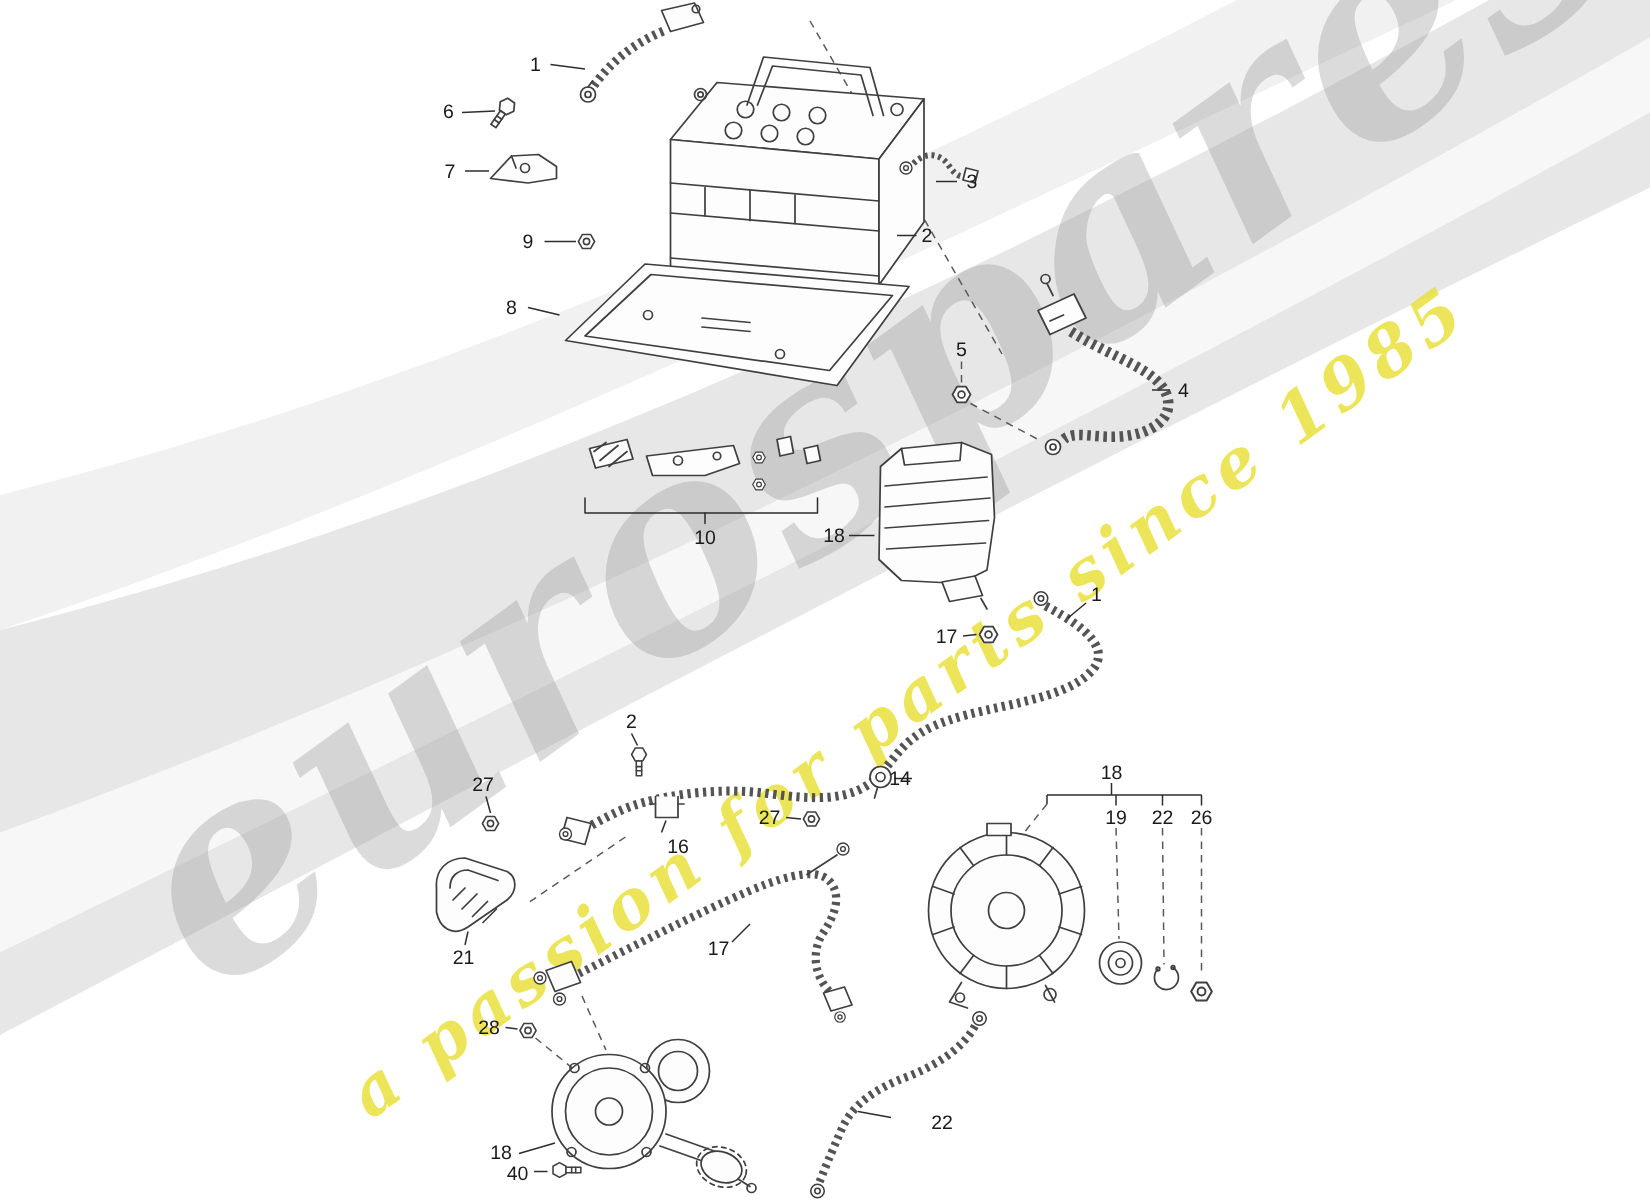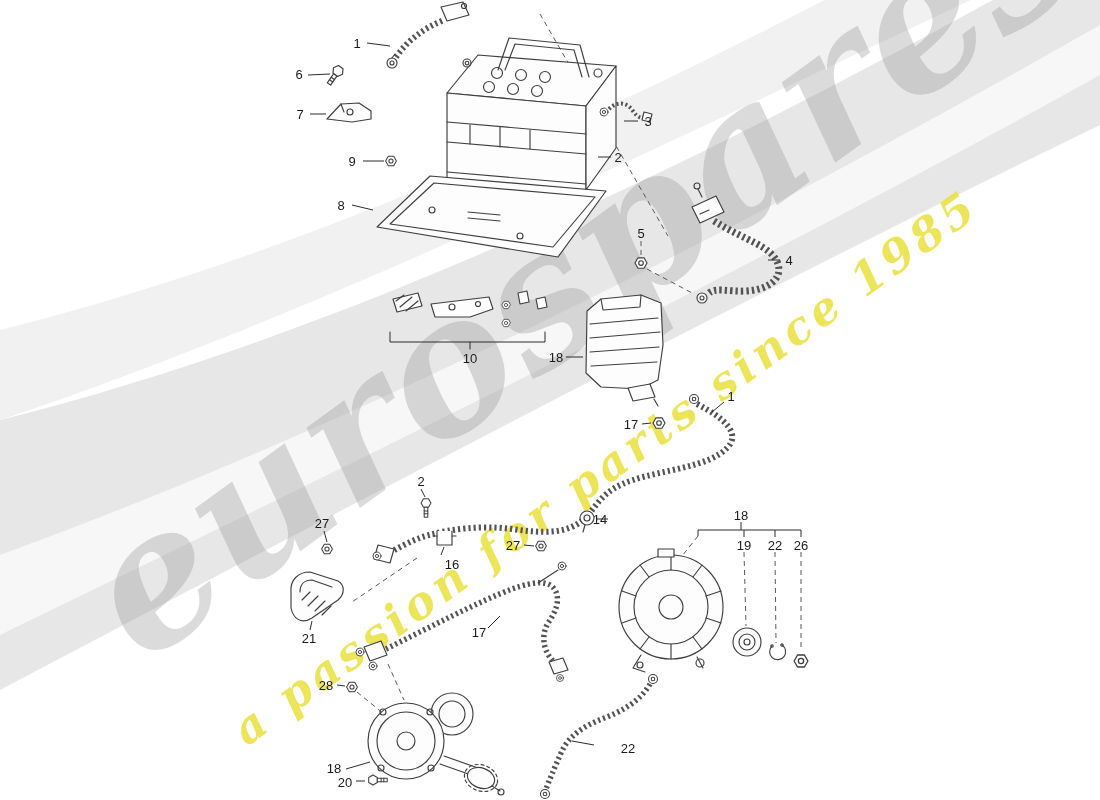--- a/index.html
+++ b/index.html
@@ -310,21 +310,21 @@
   <div class="callout" style="left:352px;top:161px">9</div>
   <div class="callout" style="left:470px;top:358px">10</div>
   <div class="callout" style="left:556px;top:357px">18</div>
   <div class="callout" style="left:631px;top:424px">17</div>
   <div class="callout" style="left:731px;top:396px">1</div>
   <div class="callout" style="left:600px;top:519px">14</div>
   <div class="callout" style="left:421px;top:481px">2</div>
   <div class="callout" style="left:452px;top:564px">16</div>
   <div class="callout" style="left:479px;top:632px">17</div>
   <div class="callout" style="left:334px;top:768px">18</div>
-  <div class="callout" style="left:345px;top:782px">20</div>
+  <div class="callout" style="left:345px;top:782px">40</div>
   <div class="callout" style="left:309px;top:638px">21</div>
   <div class="callout" style="left:628px;top:748px">22</div>
   <div class="callout" style="left:741px;top:515px">18</div>
   <div class="callout" style="left:744px;top:545px">19</div>
   <div class="callout" style="left:775px;top:545px">22</div>
   <div class="callout" style="left:801px;top:545px">26</div>
   <div class="callout" style="left:322px;top:523px">27</div>
   <div class="callout" style="left:513px;top:545px">27</div>
   <div class="callout" style="left:326px;top:685px">28</div>
 

